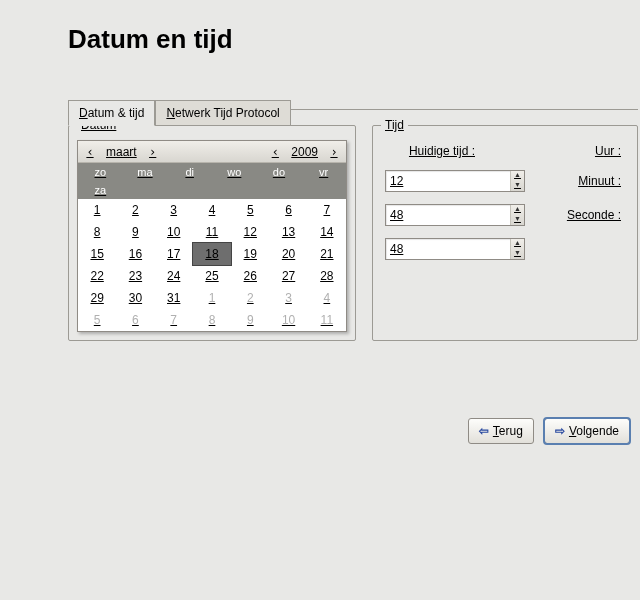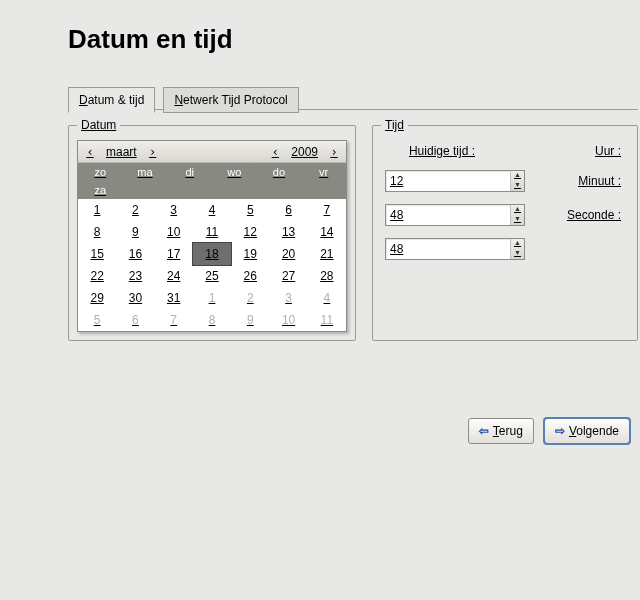--- a/index.html
+++ b/index.html
@@ -31,22 +31,22 @@
     margin-left: 32px;
     display: flex;
     border-bottom: 1px solid #9c9a94;
     width: 570px;
   }
   .tab {
     padding: 5px 10px;
     border: 1px solid #9c9a94;
     background: #dedcd6;
     position: relative;
-    top: 4px;
-    margin-right: 8px;
+    top: 17px;
+    margin-right: 0px;
     cursor: pointer;
   }
   .tab.active {
     background: #e8e8e6;
     border-bottom: 1px solid #e8e8e6;
   }
   .tab u { text-decoration: underline; }
   .panel-row {
     margin-left: 32px;
     width: 570px;

